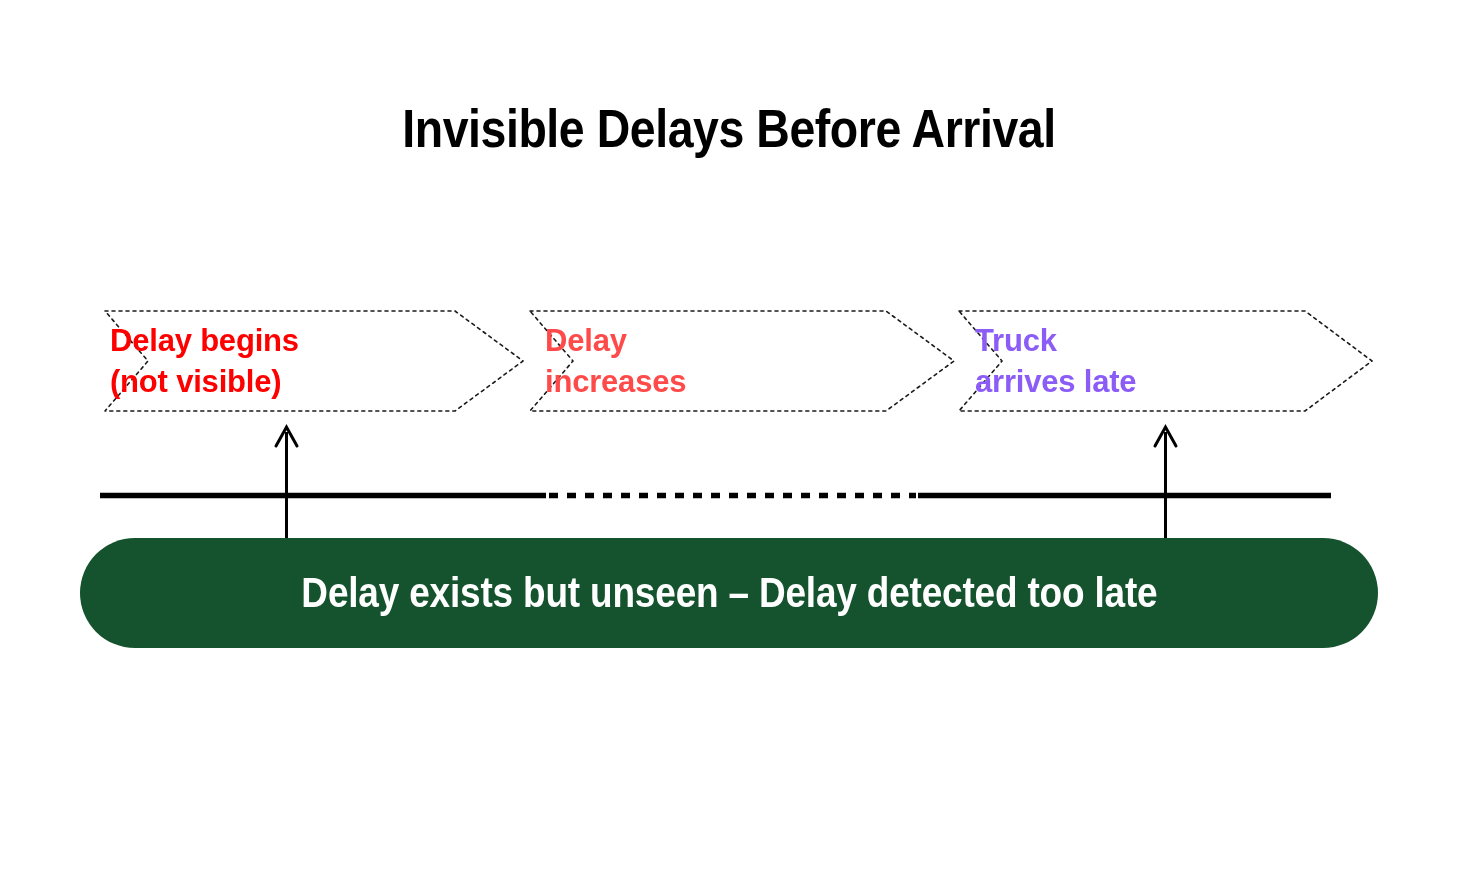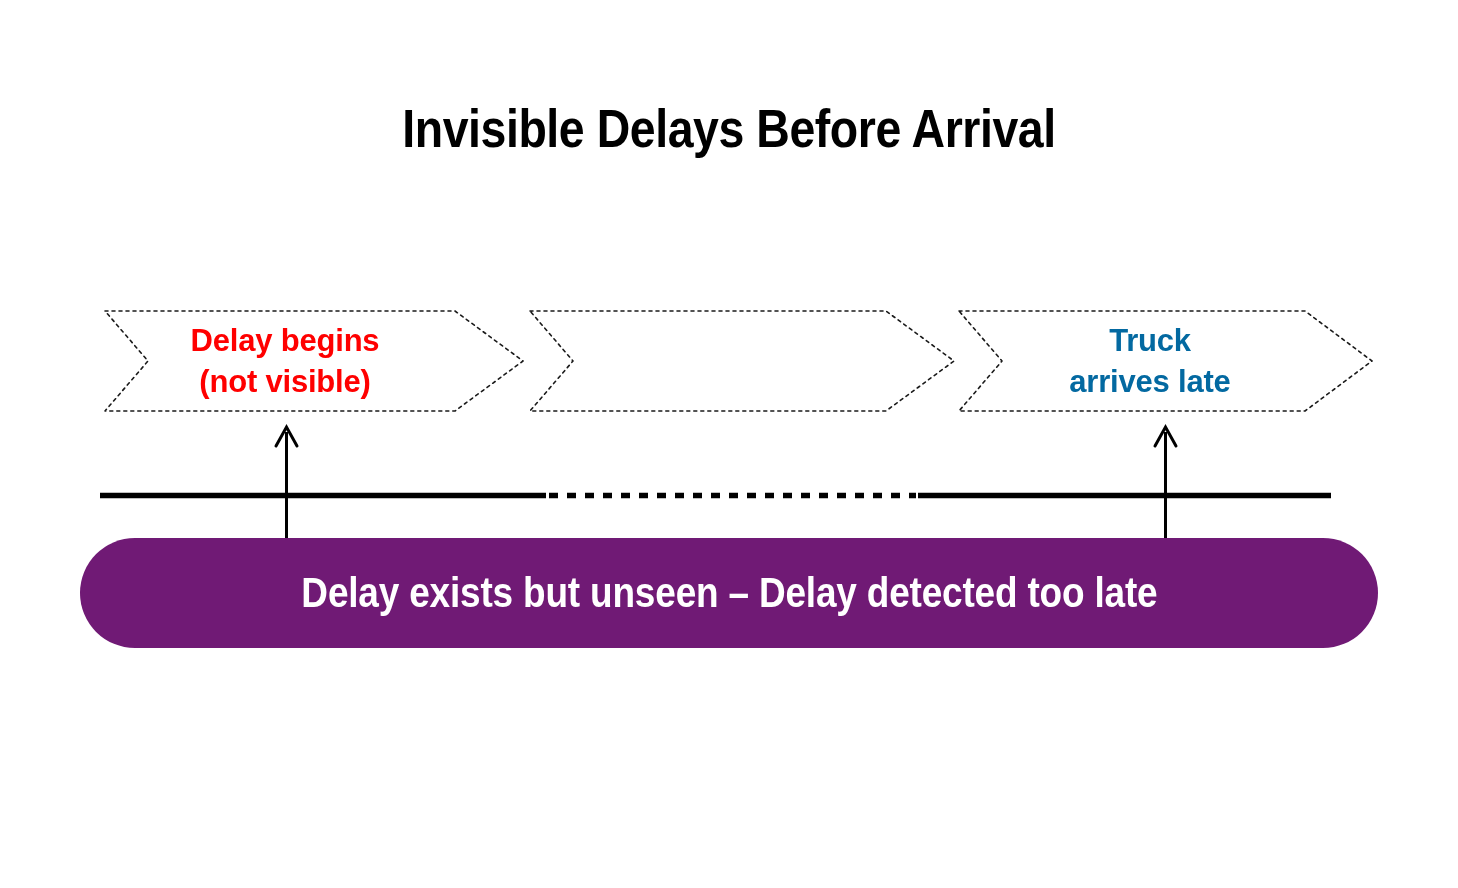--- a/index.html
+++ b/index.html
@@ -46,21 +46,21 @@
     position: absolute;
     left: 0; top: 0;
     width: 1458px;
     height: 888px;
     pointer-events: none;
   }
 
   
   .chev-label {
     position: absolute;
-    text-align: center;
+    text-align: left;
     font-family: "Liberation Sans", sans-serif;
     font-weight: bold;
     font-size: 31px;
     line-height: 41px;
     white-space: pre;
     letter-spacing: -0.2px;
   }
   #chev-label-1 {
     left: 110px;
     top: 320px;
@@ -70,32 +70,32 @@
   #chev-label-2 {
     left: 545px;
     top: 320px;
     width: 350px;
     color: #ff4a4a;
   }
   #chev-label-3 {
     left: 975px;
     top: 320px;
     width: 350px;
-    color: #0369a1;
+    color: #8b5cf6;
   }
 
   
   .banner {
     position: absolute;
     left: 80px;
     top: 538px;
     width: 1298px;
     height: 110px;
     border-radius: 55px;
-    background: #701a75;
+    background: #14532d;
     display: flex;
     align-items: center;
     justify-content: center;
   }
   .banner-text {
     font-family: "Liberation Sans", sans-serif;
     font-weight: bold;
     font-size: 42px;
     line-height: 50px;
     color: #ffffff;
@@ -151,20 +151,22 @@
     <g>
       <line x1="1165.5" y1="560" x2="1165.5" y2="432" stroke="#000000" stroke-width="3"></line>
       <path d="M 1155 446 L 1165.5 427 L 1176 446" fill="none" stroke="#000000" stroke-width="3" stroke-linecap="round" stroke-linejoin="miter"></path>
     </g>
 
   </svg>
 
   <div class="chev-label" id="chev-label-1">Delay begins
 (not visible)</div>
 
+  <div class="chev-label" id="chev-label-2">Delay
+increases</div>
 
   <div class="chev-label" id="chev-label-3">Truck
 arrives late</div>
 
   <div class="banner">
     <span class="banner-text">Delay exists but unseen – Delay detected too late</span>
   </div>
 
 </div>
 

